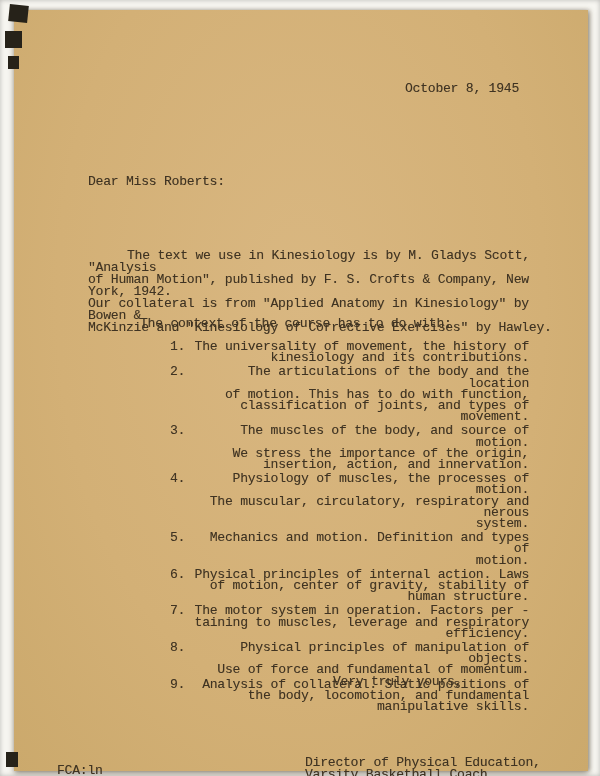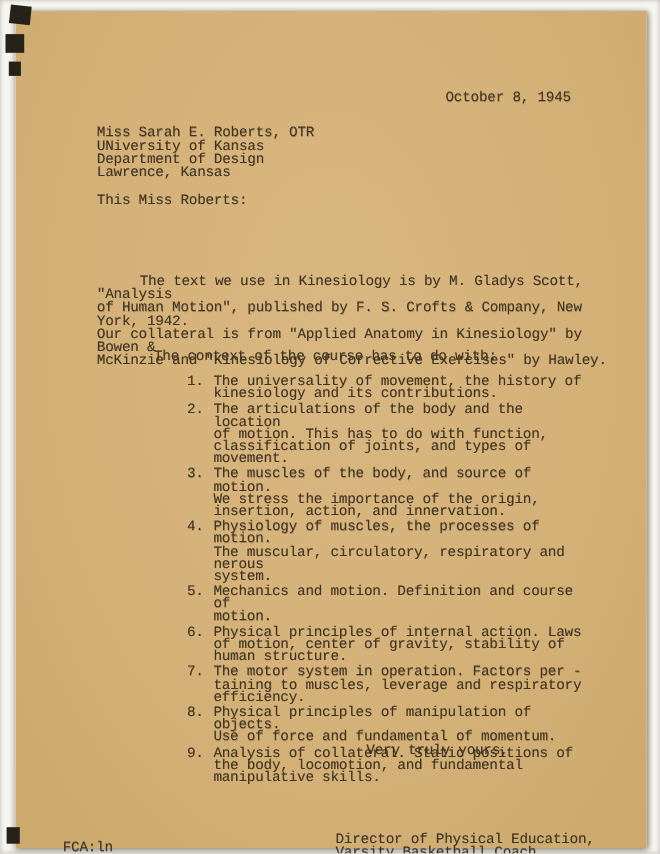--- a/index.html
+++ b/index.html
@@ -35,45 +35,41 @@
   .indent{text-indent:39px;}
   .date{left:391px;top:73px;}
   .address{left:74px;top:105px;}
   .salutation{left:74px;top:166px;}
   .p1{left:74px;top:187px;width:470px;}
   .p2{left:74px;top:240px;width:470px;}
   .p3{left:87px;top:308px;width:470px;}
   .topics{left:156px;top:331px;}
   .list-row{display:flex;margin-bottom:3px;line-height:11.2px;}
   .num{width:24px;flex:none;}
-  .txt{white-space:pre-line;width:335px;}
+  .txt{white-space:pre-line;width:335px;text-align:right;}
   .closing{left:76px;top:636px;}
   .valediction{left:291px;top:666px;margin-left:28px;}
   .signature{left:291px;top:747px;}
   .reference{left:43px;top:755px;}
 </style>
 </head>
 <body>
 
 <div class="page">
   <div class="mark mark-corner"></div>
   <div class="mark mark-1"></div>
   <div class="mark mark-2"></div>
   <div class="mark mark-3"></div>
 
   <div class="paper">
 
     <div class="blk date">October 8, 1945</div>
 
-    <div class="blk address pre">Miss Sarah E. Roberts, OTR
-UNiversity of Kansas
-Department of Design
-Lawrence, Kansas</div>
 
-    <div class="blk salutation">This Miss Roberts:</div>
+    <div class="blk salutation">Dear Miss Roberts:</div>
 
 
     <div class="blk p2 pre indent">The text we use in Kinesiology is by M. Gladys Scott, "Analysis
 of Human Motion", published by F. S. Crofts &amp; Company, New York, 1942.
 Our collateral is from "Applied Anatomy in Kinesiology" by Bowen &amp;
 McKinzie and "Kinesiology of Corrective Exercises" by Hawley.</div>
 
     <div class="blk p3 pre indent">The context of the course has to do with:</div>
 
     <div class="blk topics">
@@ -95,21 +91,21 @@
 insertion, action, and innervation.</span>
       </div>
       <div class="list-row">
         <span class="num">4.</span>
         <span class="txt">Physiology of muscles, the processes of motion.
 The muscular, circulatory, respiratory and nerous
 system.</span>
       </div>
       <div class="list-row">
         <span class="num">5.</span>
-        <span class="txt">Mechanics and motion.  Definition and course of
+        <span class="txt">Mechanics and motion.  Definition and types of
 motion.</span>
       </div>
       <div class="list-row">
         <span class="num">6.</span>
         <span class="txt">Physical principles of internal action.  Laws
 of motion, center of gravity, stability of
 human structure.</span>
       </div>
       <div class="list-row">
         <span class="num">7.</span>

